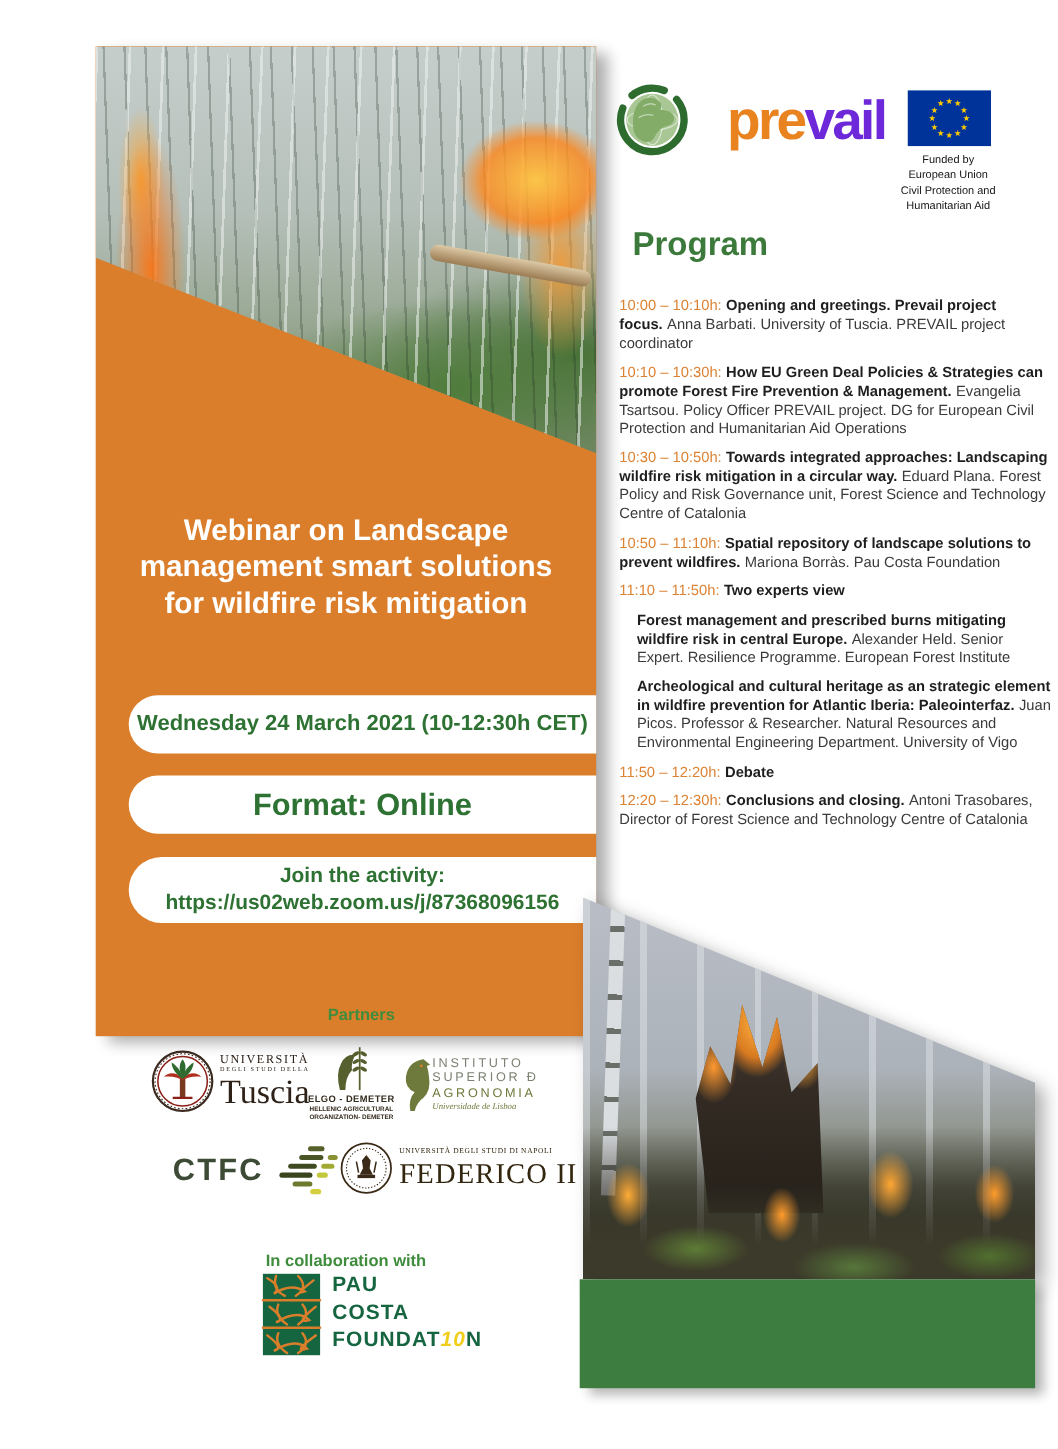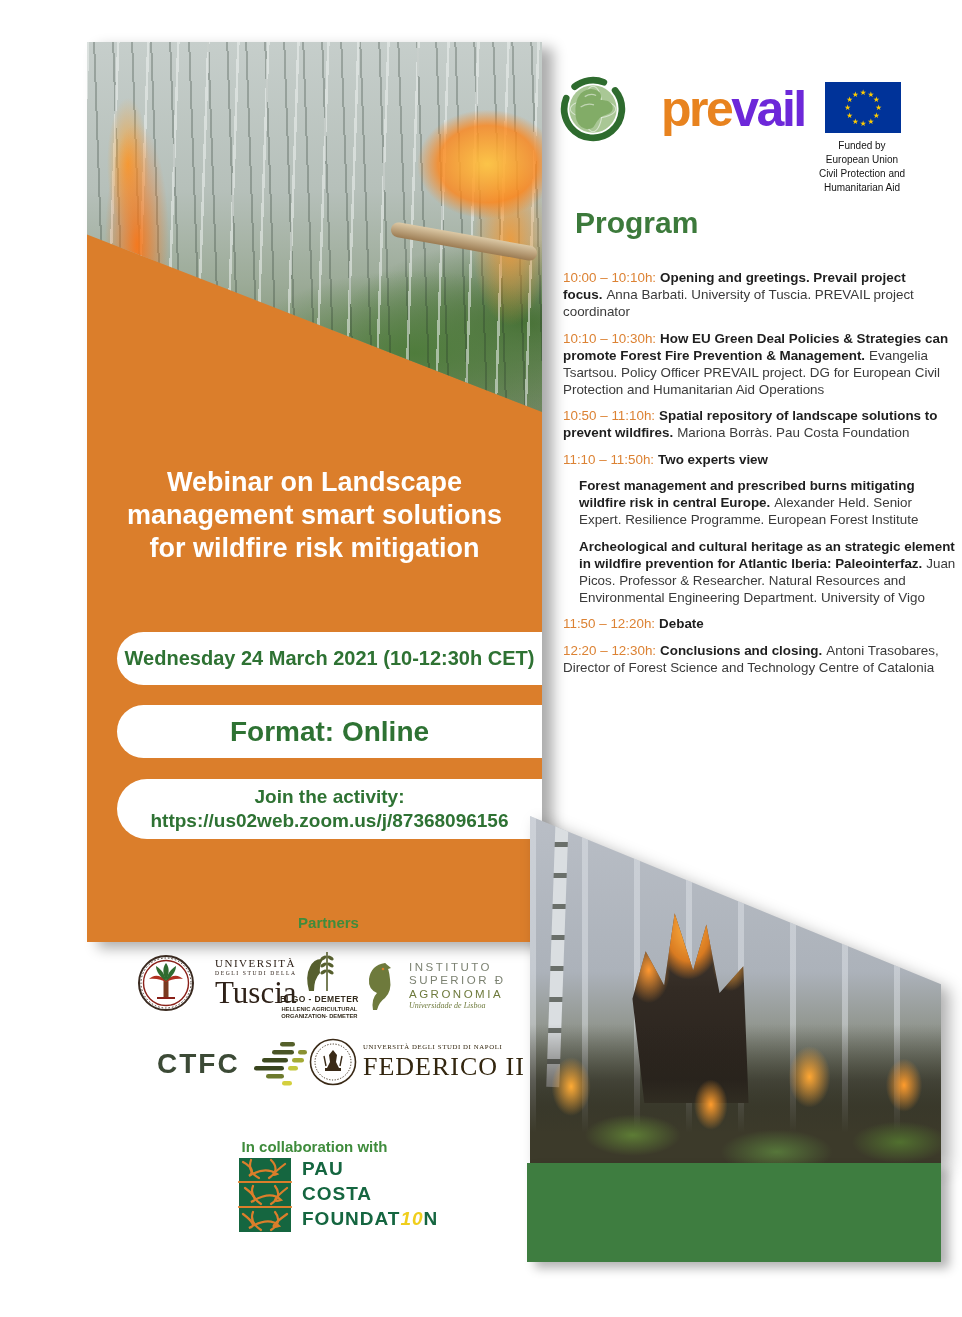--- a/index.html
+++ b/index.html
@@ -35,28 +35,28 @@
   .pill-format{top:663px;height:53px;font-size:28px;}
   .pill-join{top:737px;height:60px;font-size:19px;line-height:24px;}
 
   .partners-heading{position:absolute;top:872px;left:0;right:0;text-align:center;
     color:#3F8C3C;font-weight:bold;font-size:15px;padding-left:28px;}
   .collab-heading{position:absolute;top:1096px;left:0;right:0;text-align:center;
     color:#3F8C3C;font-weight:bold;font-size:15px;}
 
   .logo{position:absolute;display:flex;align-items:center;}
   .logo-tuscia{left:50px;top:912px;gap:5px;}
-  .tuscia-text{color:#2e2118;font-family:"Liberation Serif",serif;line-height:1;margin-left:15px;}
+  .tuscia-text{color:#2e2118;font-family:"Liberation Serif",serif;line-height:1;}
   .tuscia-l1{font-size:11px;letter-spacing:1.5px;}
   .tuscia-l2{font-size:5.6px;letter-spacing:1.6px;margin:2px 0 1px;}
   .tuscia-l3{font-size:31px;}
   .logo-elgo{left:193px;top:908px;flex-direction:column;gap:2px;text-align:center;}
   .elgo-name{font-size:8.5px;font-weight:bold;color:#342c1e;letter-spacing:.4px;}
   .elgo-sub{font-size:5.8px;font-weight:bold;color:#342c1e;line-height:7px;}
-  .logo-isa{left:272px;top:918px;gap:16px;}
+  .logo-isa{left:272px;top:918px;gap:0;}
   .isa-text{line-height:1;}
   .isa-l1,.isa-l2{font-size:11.5px;letter-spacing:2.5px;color:#7C8272;margin-bottom:2px;}
   .isa-l3{font-size:11.5px;letter-spacing:2.5px;color:#6E7A3C;margin-bottom:2px;}
   .isa-l4{font-size:8px;font-style:italic;font-family:"Liberation Serif",serif;color:#6E7A3C;}
   .logo-ctfc{left:70px;top:998px;gap:12px;}
   .ctfc-name{font-size:28px;font-weight:bold;color:#3C4A36;letter-spacing:2px;}
   .logo-federico{left:222px;top:996px;gap:6px;}
   .fed-text{line-height:1;color:#33260f;font-family:"Liberation Serif",serif;}
   .fed-l1{font-size:6.8px;letter-spacing:.6px;margin-bottom:3px;}
   .fed-l2{font-size:26px;letter-spacing:1px;}
@@ -282,20 +282,21 @@
     <div>European Union</div>
     <div>Civil Protection and</div>
     <div>Humanitarian Aid</div>
   </div>
 
   <h1 class="program-heading">Program</h1>
 
   <div class="schedule">
     <p class="entry"><span class="time">10:00 – 10:10h:</span><span class="etitle">Opening and greetings. Prevail project focus.</span><span class="edetail">Anna Barbati. University of Tuscia. PREVAIL project coordinator</span></p>
     <p class="entry"><span class="time">10:10 – 10:30h:</span><span class="etitle">How EU Green Deal Policies &amp; Strategies can promote Forest Fire Prevention &amp; Management.</span><span class="edetail">Evangelia Tsartsou. Policy Officer PREVAIL project. DG for European Civil Protection and Humanitarian Aid Operations</span></p>
+    <p class="entry"><span class="time">10:30 – 10:50h:</span><span class="etitle">Towards integrated approaches: Landscaping wildfire risk mitigation in a circular way.</span><span class="edetail">Eduard Plana. Forest Policy and Risk Governance unit, Forest Science and Technology Centre of Catalonia</span></p>
     <p class="entry"><span class="time">10:50 – 11:10h:</span><span class="etitle">Spatial repository of landscape solutions to prevent wildfires.</span><span class="edetail">Mariona Borràs. Pau Costa Foundation</span></p>
     <p class="entry"><span class="time">11:10 – 11:50h:</span><span class="etitle">Two experts view</span><span class="edetail"></span></p>
     <p class="entry indent"><span class="etitle">Forest management and prescribed burns mitigating wildfire risk in central Europe.</span><span class="edetail">Alexander Held. Senior Expert. Resilience Programme. European Forest Institute</span></p>
     <p class="entry indent"><span class="etitle">Archeological and cultural heritage as an strategic element in wildfire prevention for Atlantic Iberia: Paleointerfaz.</span><span class="edetail">Juan Picos. Professor &amp; Researcher. Natural Resources and Environmental Engineering Department. University of Vigo</span></p>
     <p class="entry"><span class="time">11:50 – 12:20h:</span><span class="etitle">Debate</span><span class="edetail"></span></p>
     <p class="entry"><span class="time">12:20 – 12:30h:</span><span class="etitle">Conclusions and closing.</span><span class="edetail">Antoni Trasobares, Director of Forest Science and Technology Centre of Catalonia</span></p>
   </div>
 
   <div class="bottom-photo-wrap">
     <div class="bottom-photo">

